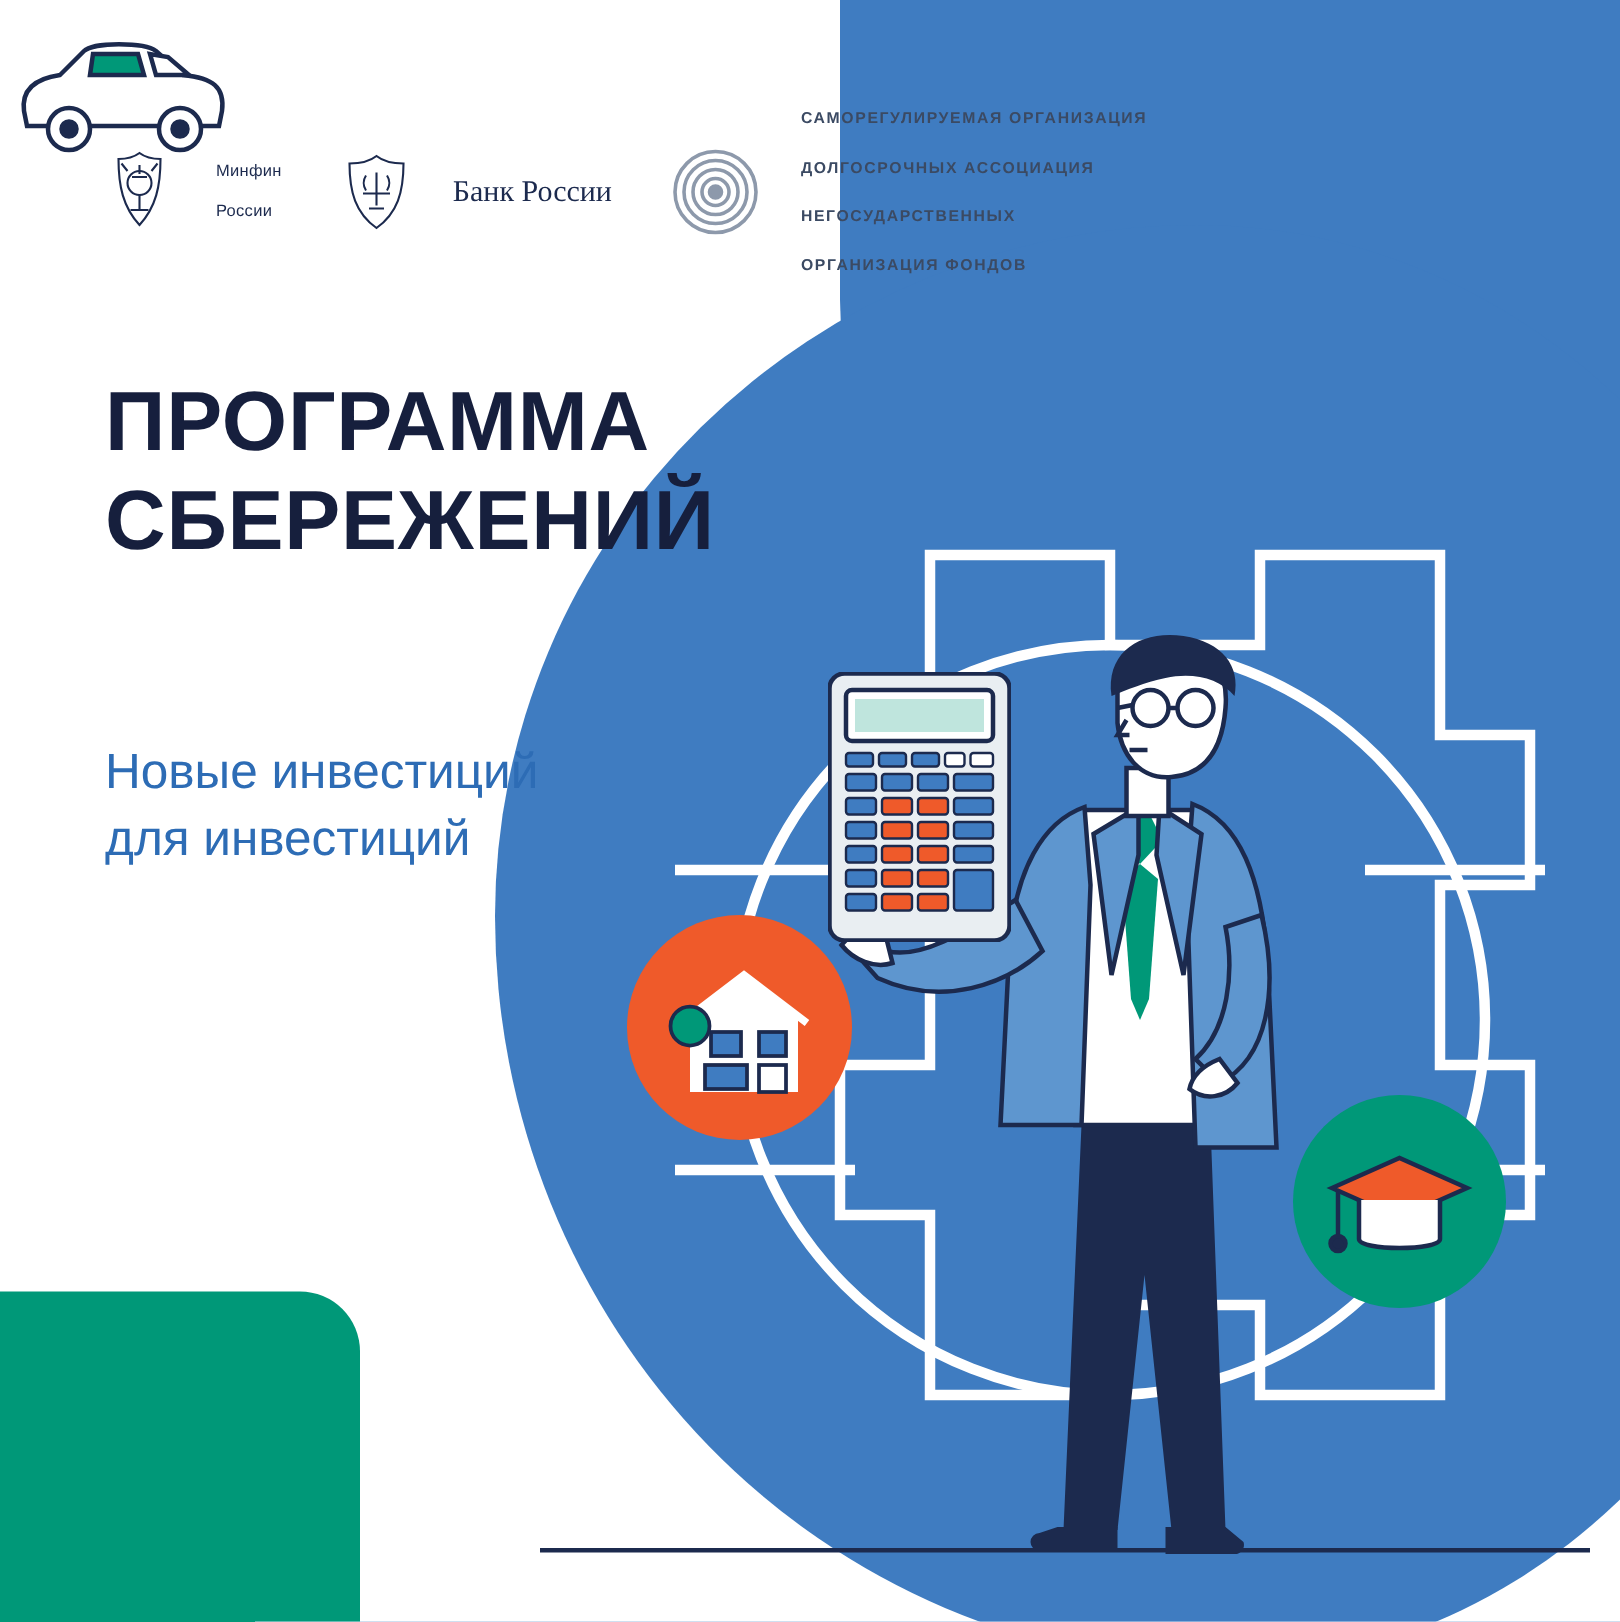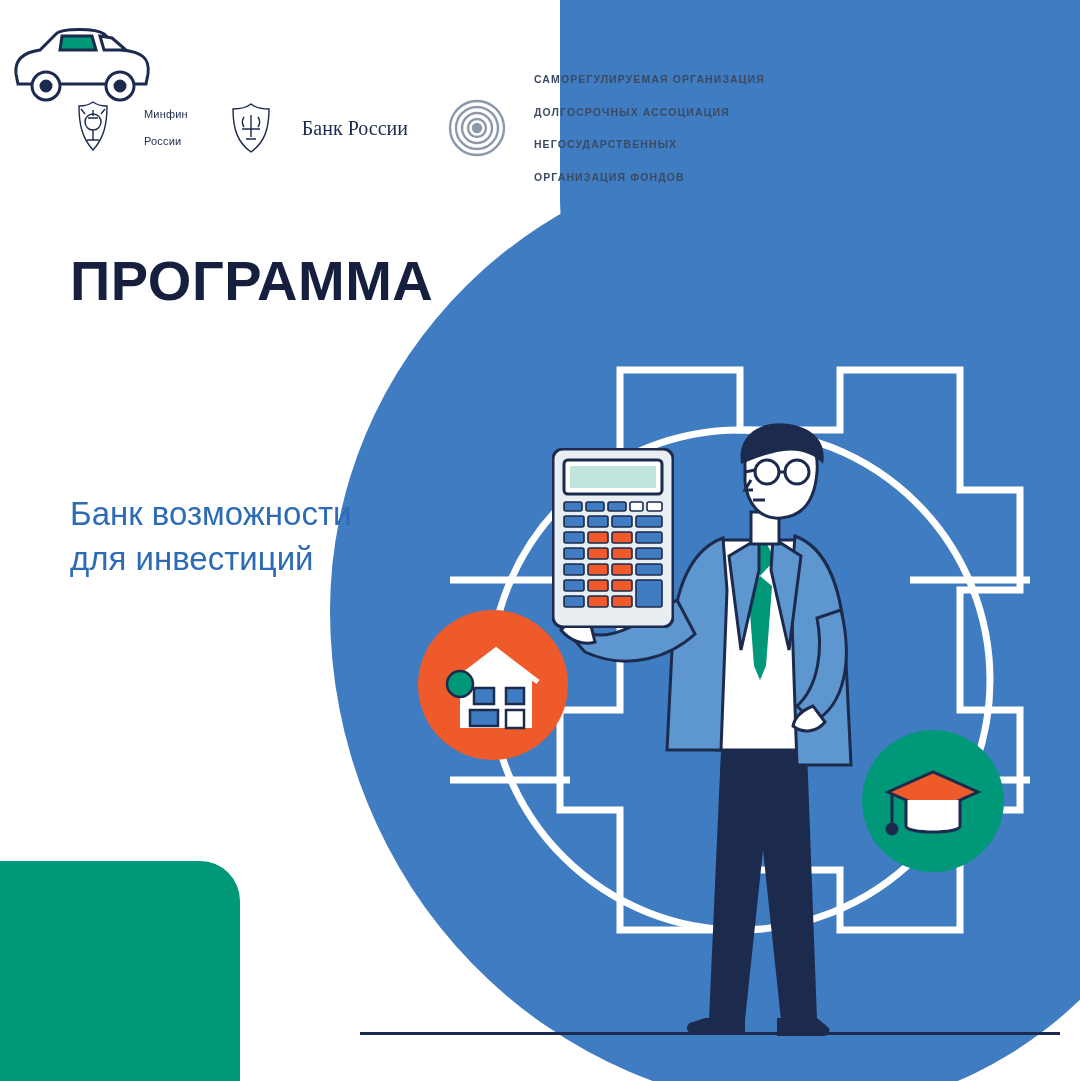--- a/index.html
+++ b/index.html
@@ -182,24 +182,25 @@
         <div>ДОЛГОСРОЧНЫХ  АССОЦИАЦИЯ</div>
         <div>НЕГОСУДАРСТВЕННЫХ</div>
         <div>ОРГАНИЗАЦИЯ  ФОНДОВ</div>
       </div>
     </div>
 
   </div>
 
   <div class="headline">
     <div>ПРОГРАММА</div>
+    <div>СБЕРЕЖЕНИЙ</div>
   </div>
 
   <div class="subhead">
-    <div>Банк возможности</div>
+    <div>Новые инвестиций</div>
     <div>для инвестиций</div>
   </div>
 
   <svg class="person" viewBox="0 0 400 660">
     <g>
 
       <path d="M176 330 L262 330 L272 600 L236 600 L218 430 L200 600 L164 600 Z" fill="#1c2a4e"></path>
 
       <path d="M160 598 h40 v16 h-52 a6 6 0 0 1 0-12z" fill="#1c2a4e"></path>
       <path d="M232 598 h40 l12 10 a6 6 0 0 1 -6 8 h-46z" fill="#1c2a4e"></path>

